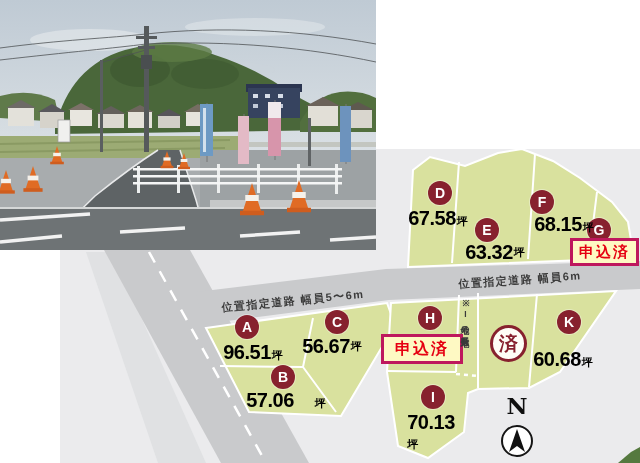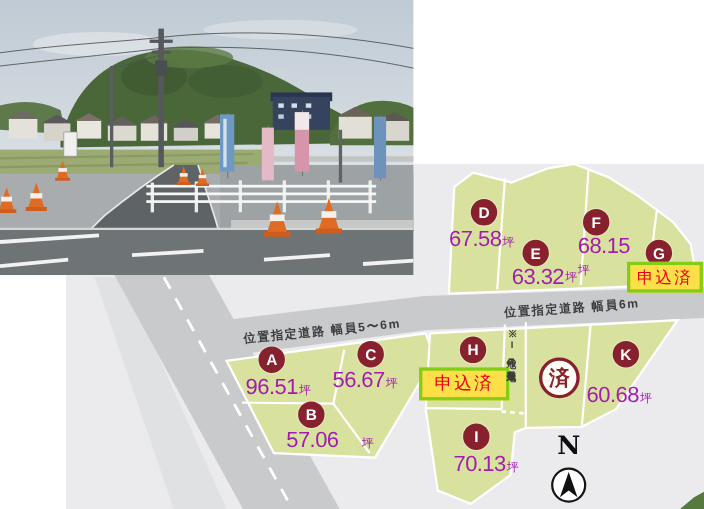--- a/index.html
+++ b/index.html
@@ -10,27 +10,27 @@
   #map-svg,#photo-svg{position:absolute;display:block;}
   #map-svg{left:0;top:0;z-index:1;}
   #photo-svg{left:0;top:0;z-index:2;}
   .overlay{position:absolute;z-index:3;}
   .pin{
     width:24px;height:24px;border-radius:50%;background:#87212e;color:#fff;
     font-weight:bold;font-size:14px;line-height:24px;text-align:center;
     box-shadow:0 0 0 1px rgba(255,255,255,.35);
   }
   .area{
-    transform:translateX(-50%);white-space:nowrap;color:#a21caf;font-weight:normal;
+    transform:translateX(-50%);white-space:nowrap;color:#000000;font-weight:bold;
     display:flex;align-items:baseline;line-height:22px;
   }
   .area .num{font-size:20px;letter-spacing:-.5px;}
   .area .tsubo{font-size:11px;margin-left:1px;}
   .badge{
-    background:#fde047;border:3px solid #84cc16;color:#e60012;font-weight:normal;
+    background:#fef9c3;border:3px solid #be185d;color:#e60012;font-weight:bold;
     display:flex;align-items:center;justify-content:center;letter-spacing:2px;
   }
   .sold{
     width:31px;height:31px;border:3px solid #87212e;border-radius:50%;background:#fefdf6;
     color:#87212e;font-size:19px;font-weight:bold;display:flex;align-items:center;justify-content:center;
   }
   .roadlabel{
     white-space:nowrap;color:#3c3c3c;font-size:11px;font-weight:bold;letter-spacing:1.5px;
     transform:translate(-50%,-50%) rotate(-5.5deg);
   }
@@ -213,41 +213,41 @@
   <div class="overlay pin" style="left:530px;top:190px;">F</div>
   <div class="overlay pin" style="left:587px;top:218px;">G</div>
   <div class="overlay pin" style="left:418px;top:306px;">H</div>
   <div class="overlay pin" style="left:421px;top:385px;">I</div>
   <div class="overlay pin" style="left:557px;top:310px;">K</div>
 
   <div class="overlay area" style="left:253px;top:341px;">
     <span class="num">96.51</span>
       <span class="tsubo">坪</span>
     </div>
-  <div class="overlay area" style="left:300px;top:389px;gap:20px;">
+  <div class="overlay area" style="left:286px;top:389px;gap:20px;">
     <span class="num">57.06</span>
       <span class="tsubo">坪</span>
     </div>
-  <div class="overlay area" style="left:332px;top:335px;">
+  <div class="overlay area" style="left:332px;top:335px;align-items:center;">
     <span class="num">56.67</span>
       <span class="tsubo">坪</span>
     </div>
   <div class="overlay area" style="left:438px;top:207px;">
     <span class="num">67.58</span>
       <span class="tsubo">坪</span>
     </div>
   <div class="overlay area" style="left:495px;top:241px;align-items:center;">
     <span class="num">63.32</span>
       <span class="tsubo">坪</span>
     </div>
-  <div class="overlay area" style="left:548px;top:213px;flex-direction:column;">
+  <div class="overlay area" style="left:564px;top:213px;">
     <span class="num">68.15</span>
       <span class="tsubo">坪</span>
     </div>
-  <div class="overlay area" style="left:442px;top:411px;">
+  <div class="overlay area" style="left:430px;top:411px;flex-direction:column;">
     <span class="num">70.13</span>
       <span class="tsubo">坪</span>
     </div>
   <div class="overlay area" style="left:563px;top:348px;">
     <span class="num">60.68</span>
       <span class="tsubo">坪</span>
     </div>
 
   <div class="overlay badge" style="left:570px;top:238px;width:63px;height:22px;font-size:15px;">申込済</div>
   <div class="overlay badge" style="left:381px;top:334px;width:76px;height:24px;font-size:16px;">申込済</div>

